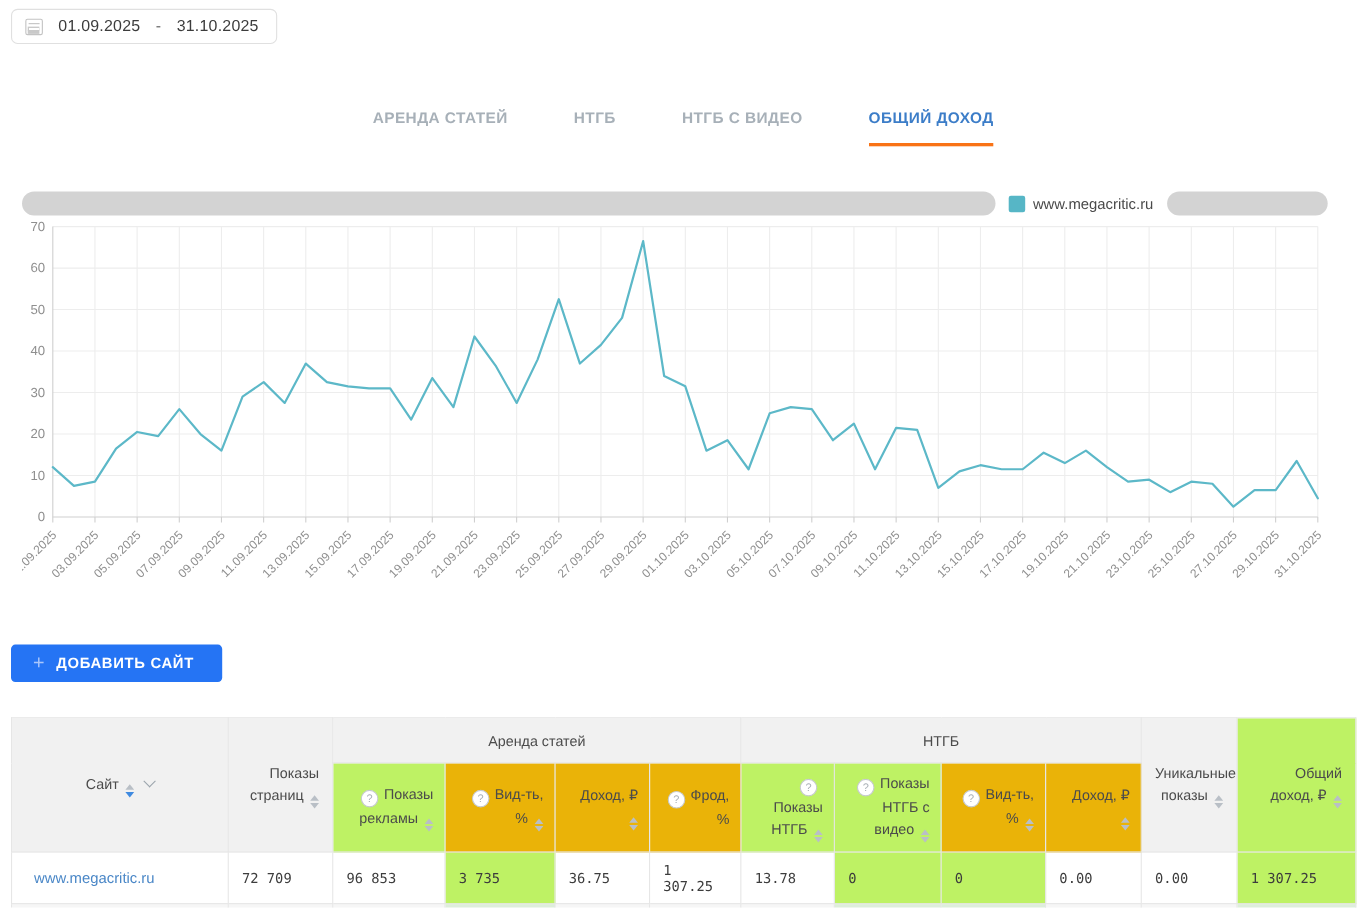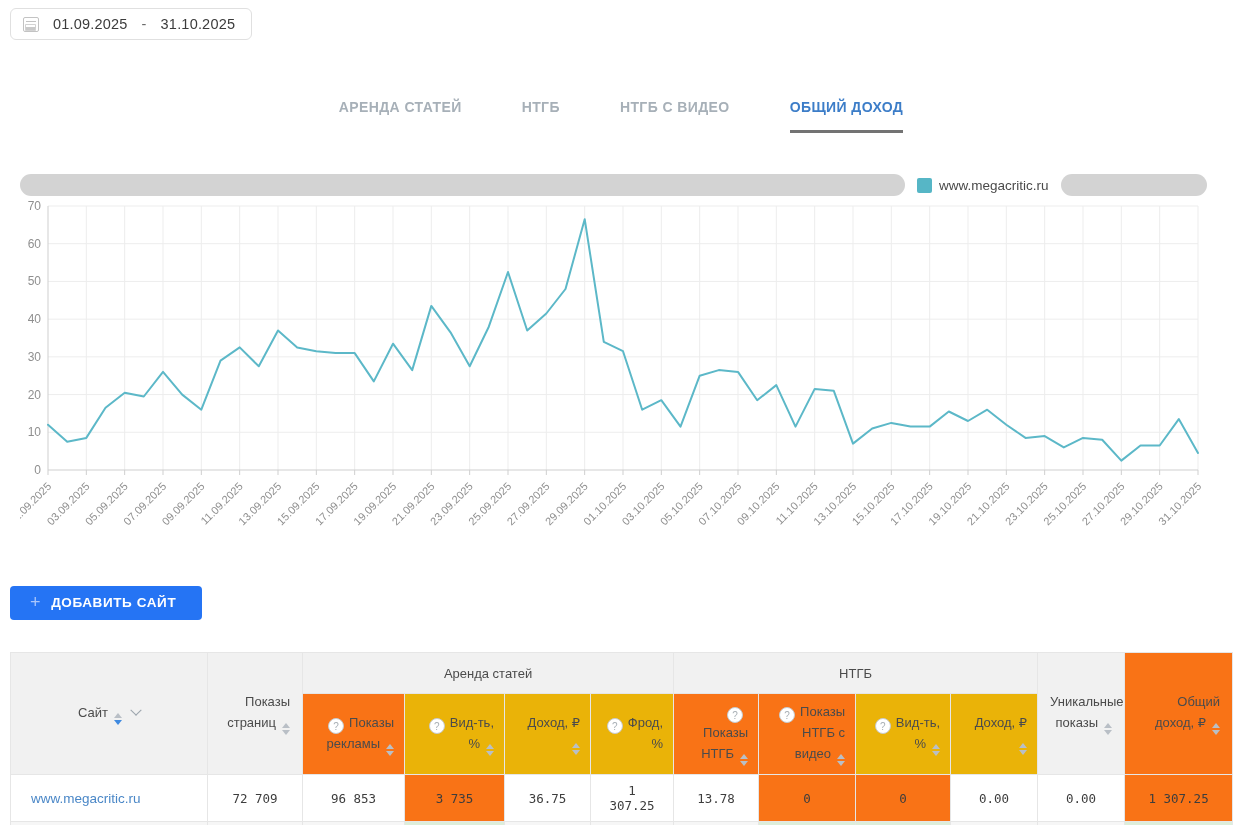--- a/index.html
+++ b/index.html
@@ -18,21 +18,21 @@
   .date-picker .cal:after { content:""; position:absolute; left:2px; top:7px; width:9px; height:2px;
     color:#c3c3c3; box-shadow:0 0 0 0.8px #c9c9c9, 0 3px 0 0.8px #c9c9c9; }
   .date-picker span { font-size:14.5px; color:#3c3c3c; letter-spacing:.2px; }
   .date-picker .sep { color:#6b6b6b; }
 
   
   .tabs { position:absolute; top:99px; left:0; right:0; display:flex; justify-content:center;
     gap:60px; }
   .tab { font-size:14px; font-weight:bold; letter-spacing:.4px; color:#a7b0b8;
     padding-bottom:15px; cursor:pointer; white-space:nowrap; }
-  .tab.active { color:#3c7dc8; border-bottom:3px solid #737373; }
+  .tab.active { color:#3c7dc8; border-bottom:3px solid #f97316; }
 
   
   .chart-block { position:absolute; top:174px; left:20px; width:1212px; }
   .legend-row { display:flex; align-items:center; height:22px; margin-bottom:2px; }
   .pill { height:22px; background:#d3d3d3; border-radius:11px; }
   .pill.left { width:885px; }
   .pill.right { width:146px; }
   .legend-item { display:flex; align-items:center; gap:7px; margin:0 12px; cursor:pointer; }
   .legend-item .sq { width:15px; height:15px; border-radius:2px; background:#56b6c6; }
   .legend-item .lbl { font-size:13.5px; color:#4a4a4a; white-space:nowrap; }
@@ -45,36 +45,36 @@
 
   
   .table-wrap { position:absolute; top:652px; left:10px; width:1222px; }
   table { border-collapse:collapse; table-layout:fixed; width:1222px; background:#fff;
     border:1px solid #e2e2e2; }
   th, td { border:1px solid #e6e6e6; vertical-align:middle; }
   thead th { background:#f1f1f1; font-weight:normal; font-size:13px; color:#4b4b4b; }
   th.group { height:41px; text-align:center; }
   th.sub { height:81px; background:#eab308; padding:8px 10px; }
   th.span2 { padding:8px 12px; }
-  th.green, td.green { background:#f97316; }
+  th.green, td.green { background:#bef264; }
   .th-inner { text-align:right; line-height:1.55; }
   .th-inner.left { text-align:center; }
   .arrows { display:inline-flex; flex-direction:column; vertical-align:-1px; margin-left:6px; }
   .arr { width:0; height:0; border-left:4px solid transparent; border-right:4px solid transparent; }
   .arr.up { border-bottom:5px solid #b9bfc6; margin-bottom:2px; }
   .arr.down { border-top:5px solid #b9bfc6; }
   .arr.down.on { border-top-color:#3f8ae0; }
   .chev { display:inline-block; width:8px; height:8px; border-right:1.6px solid #9ba4ac;
     border-bottom:1.6px solid #9ba4ac; transform:rotate(45deg) translate(-2px,-2px);
     margin-left:10px; }
   .help { display:inline-block; width:16px; height:16px; border:1px solid #c6cace; border-radius:50%;
     color:#a8afb5; font-size:10px; line-height:15px; text-align:center; margin-right:5px;
     vertical-align:-3px; background:#fff; }
   td { height:46px; padding:8px 12px; font-family:"DejaVu Sans Mono","Liberation Mono",monospace;
-    font-size:12.5px; color:#3d3d3d; text-align:center; }
+    font-size:12.5px; color:#3d3d3d; text-align:left; }
   td.site { font-family:"Liberation Sans","DejaVu Sans",sans-serif; font-size:13.5px;
     color:#4a87c7; text-align:left; padding-left:20px; cursor:pointer; }
   tr.partial td { height:12px; background:#f6f6f6; border-top:1px solid #dcdcdc; }
   tr.partial td.green { background:#ddeeda; }
 
   
   .chart-svg text { font-family:"Liberation Sans","DejaVu Sans",sans-serif; fill:#8f8f8f; }
 </style>
 </head>
 <body>

